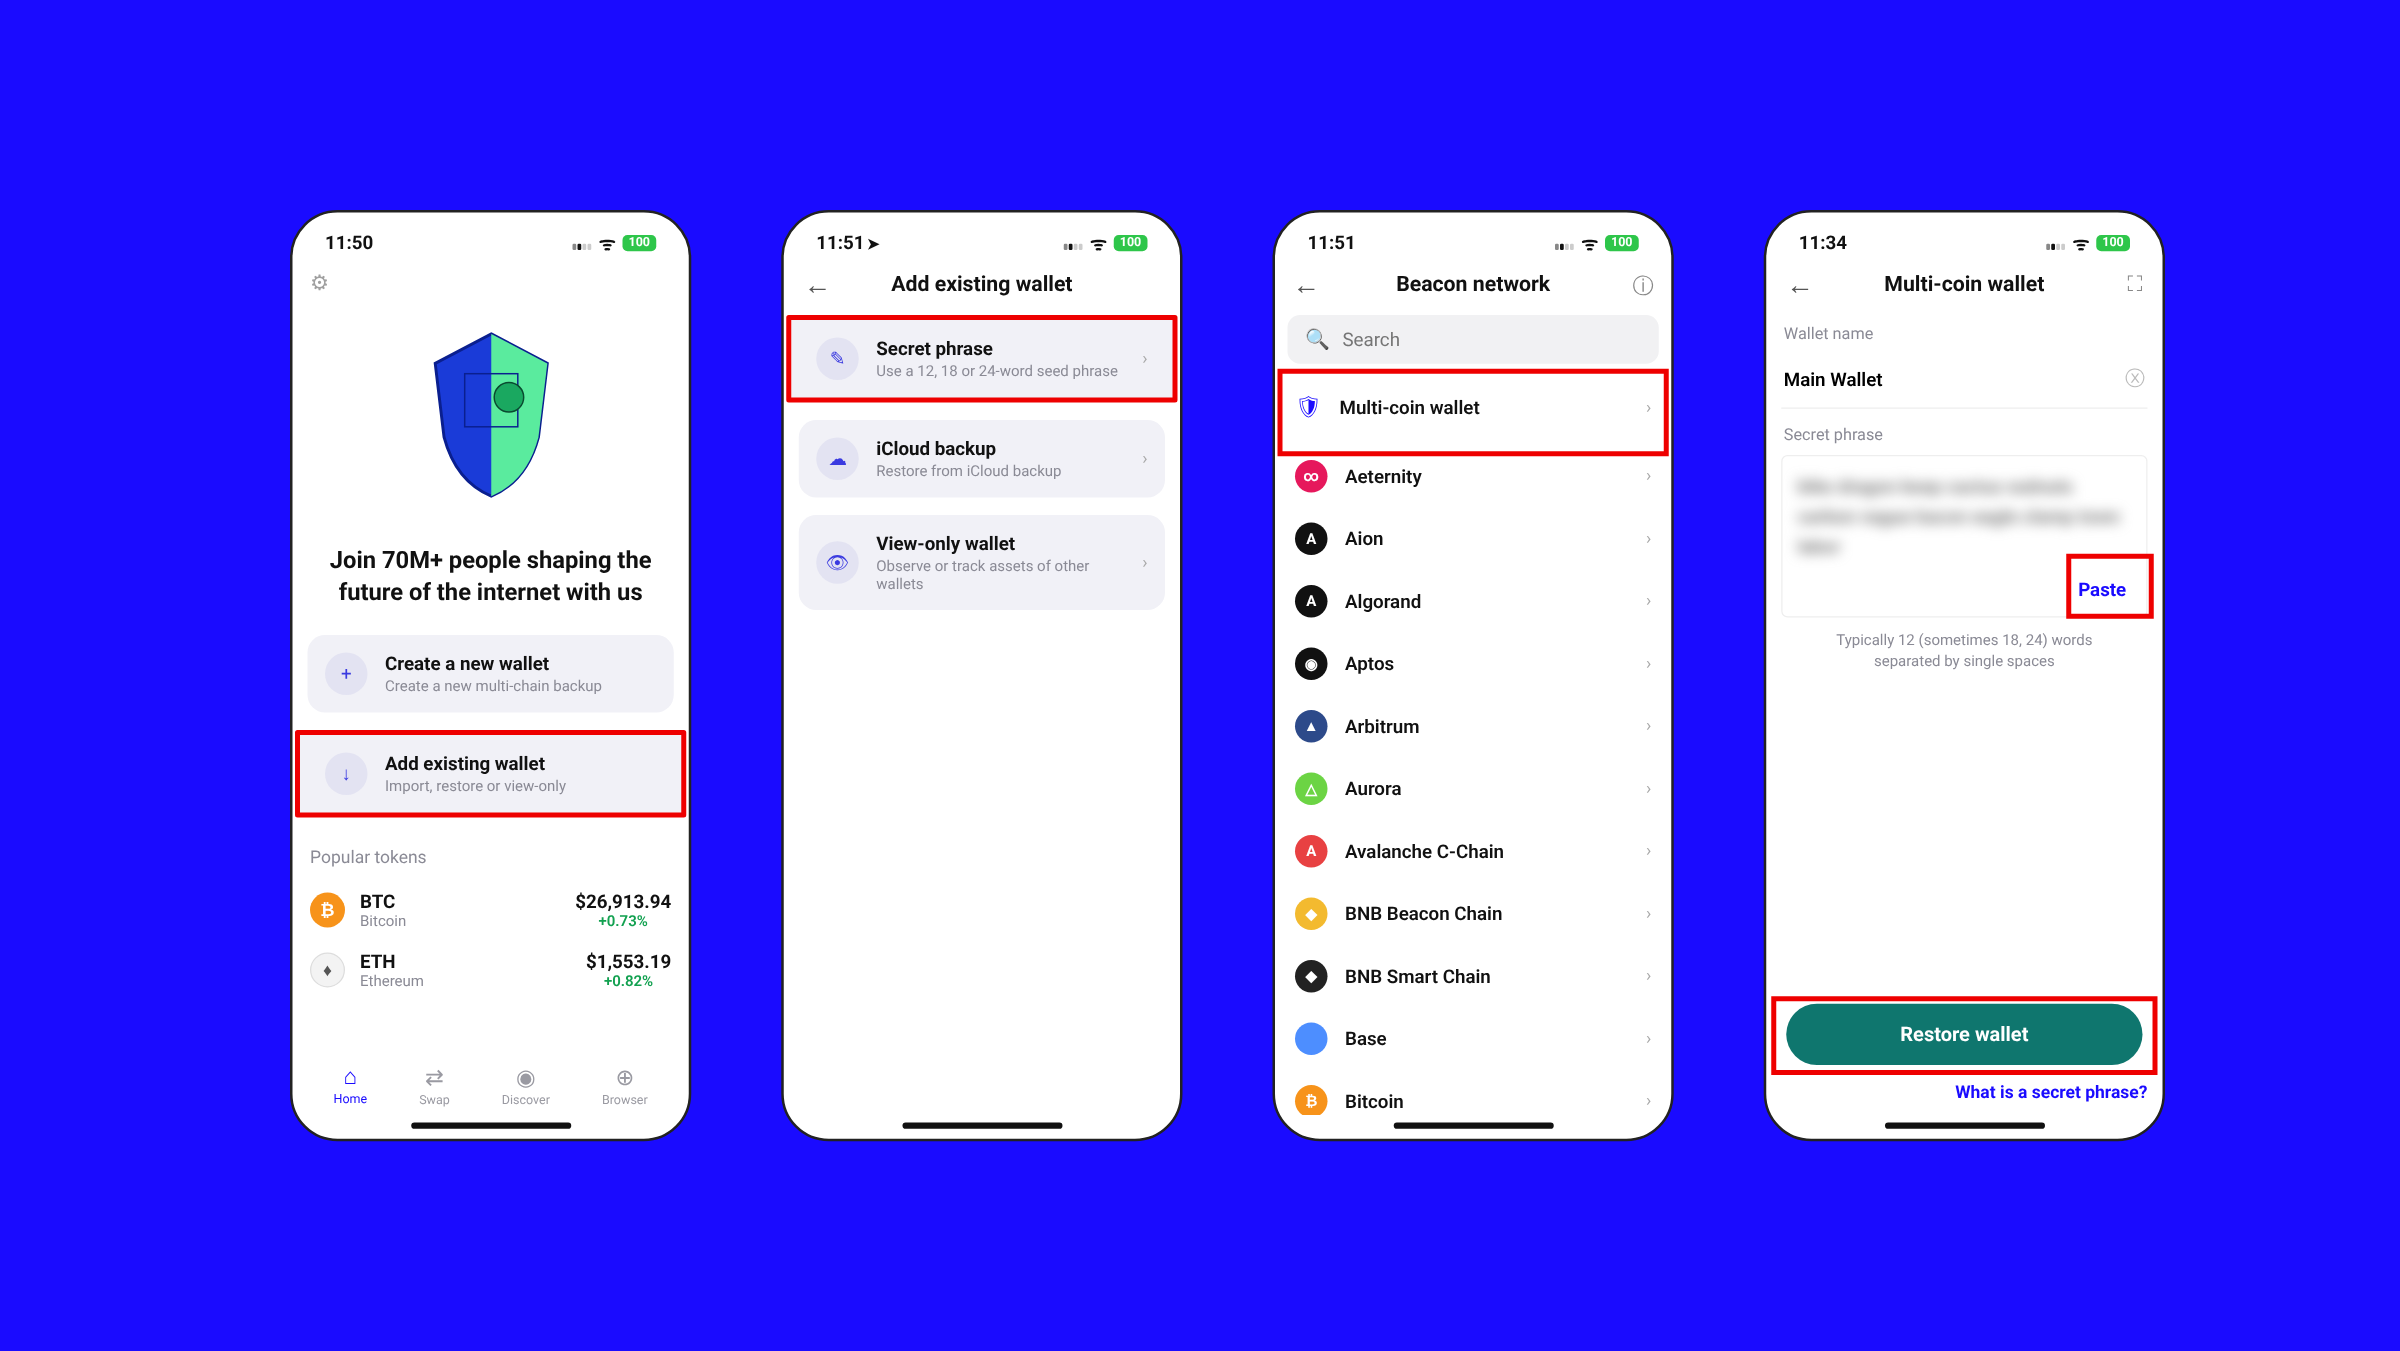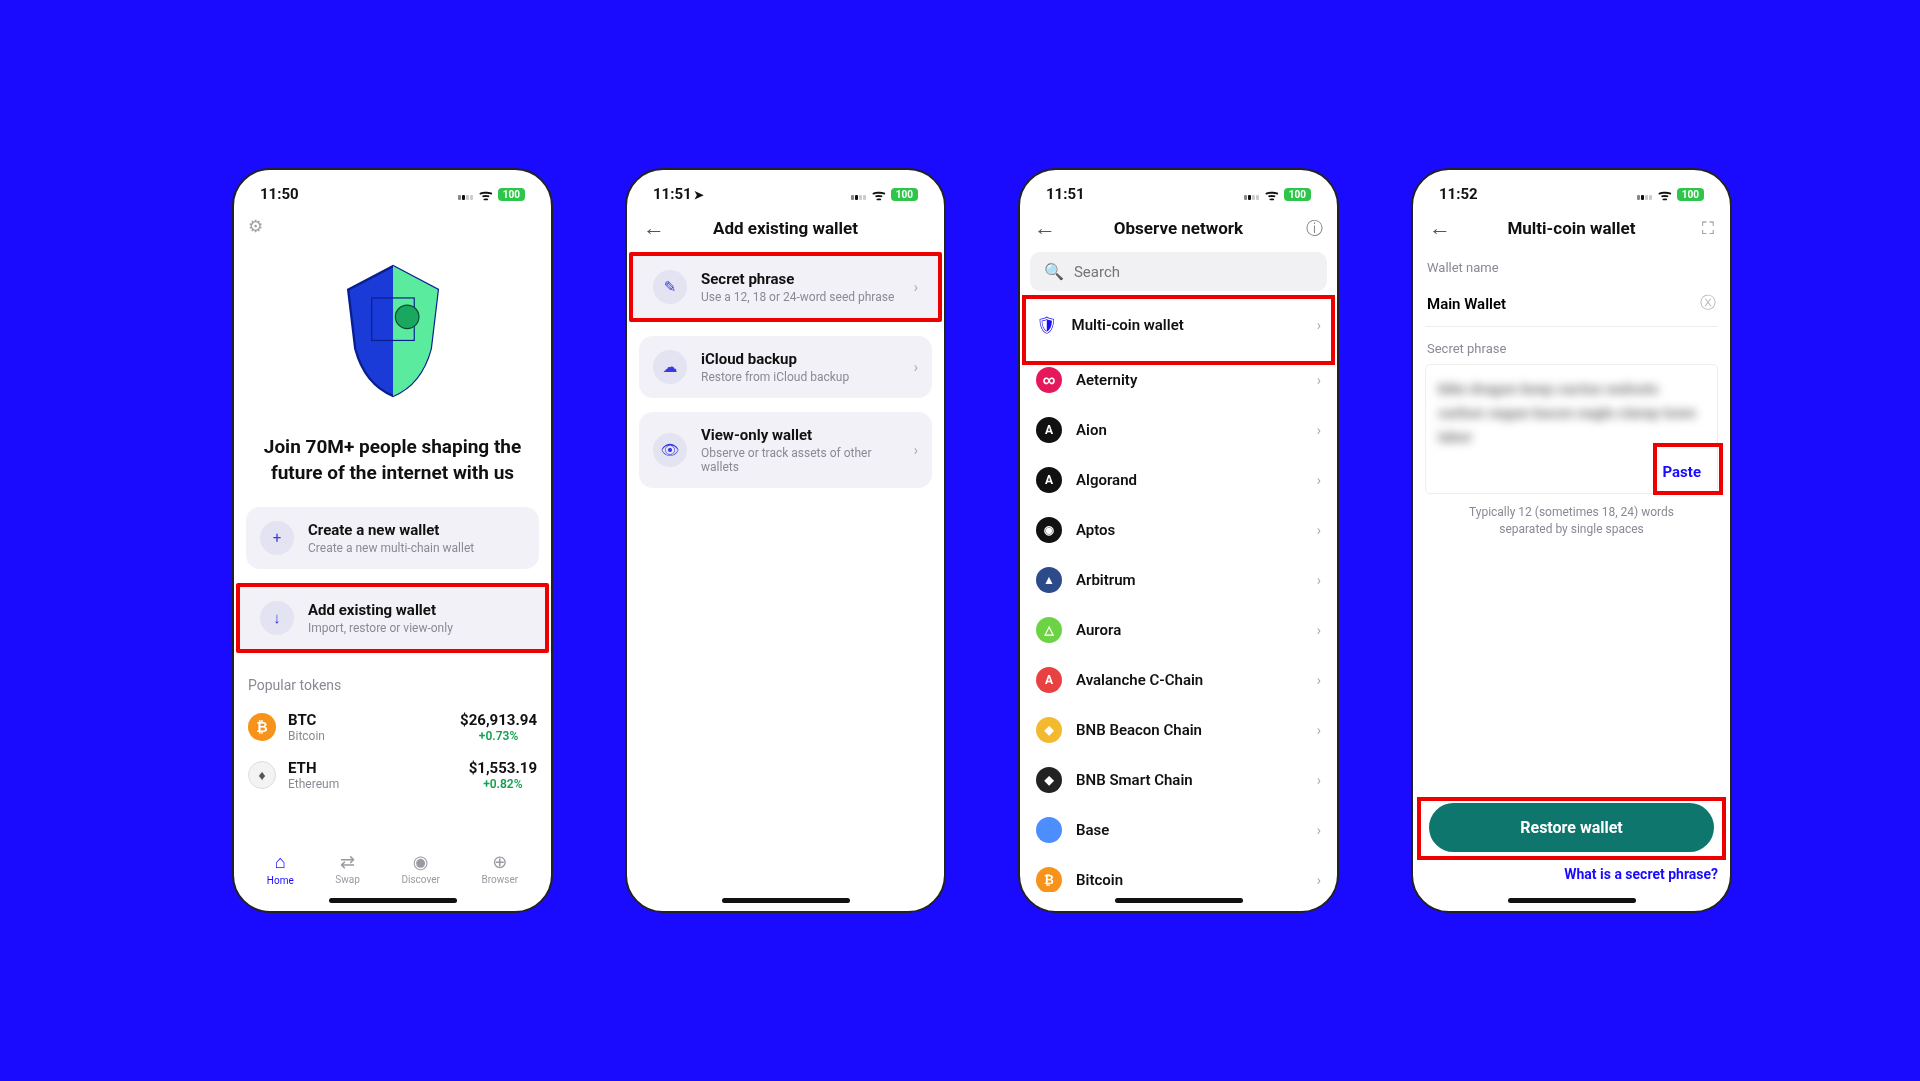--- a/index.html
+++ b/index.html
@@ -83,21 +83,21 @@
             <rect x="32" y="32" width="36" height="36" fill="none" stroke="#0a1f8f" stroke-width="1"></rect>
             <circle cx="62" cy="48" r="10" fill="#1aa860" stroke="#0a4a30"></circle>
           </svg>
       </div>
     </div>
     <div class="headline">Join 70M+ people shaping the future of the internet with us</div>
     <div class="option-card">
       <div class="option-icon">+</div>
       <div class="option-text">
         <div class="option-title">Create a new wallet</div>
-        <div class="option-sub">Create a new multi-chain wallet</div>
+        <div class="option-sub">Create a new multi-chain backup</div>
       </div>
     </div>
     <div class="option-card red-box" style="margin-left:-10px;margin-right:-10px;padding-left:20px;padding-right:20px;">
       <div class="option-icon">↓</div>
       <div class="option-text">
         <div class="option-title">Add existing wallet</div>
         <div class="option-sub">Import, restore or view-only</div>
       </div>
     </div>
     <div class="popular-label">Popular tokens</div>
@@ -202,21 +202,21 @@
     <span>11:51</span>
     <div class="status-right">
       <span class="signal-icon"></span>
       <span class="wifi-icon">ᯤ</span>
       <span class="battery">100</span>
     </div>
   </div>
   <div class="content" style="padding:0 10px;">
     <div class="header">
       <span class="back-btn">←</span>
-      <span class="header-title">Observe network</span>
+      <span class="header-title">Beacon network</span>
       <span class="header-right">ⓘ</span>
     </div>
     <div class="search-bar">
       <span style="color:#999;">🔍</span>
       <input placeholder="Search" style="">
     </div>
     <div style="position:relative;margin:0 -10px;">
       <div class="red-overlay" style="left:2px;right:2px;top:0;height:70px;"></div>
       <div class="net-row" style="padding:20px 16px;">
         <span style="color:#1a0bff;font-size:17px;">🛡</span>
@@ -280,21 +280,21 @@
      <span class="net-name">Bitcoin</span>
      <span class="chev">›</span>
    </div>
       </div>
   </div>
   <div class="home-ind"></div>
 </div>
 
 <div class="phone">
   <div class="status-bar">
-    <span>11:52</span>
+    <span>11:34</span>
     <div class="status-right">
       <span class="signal-icon"></span>
       <span class="wifi-icon">ᯤ</span>
       <span class="battery">100</span>
     </div>
   </div>
   <div class="content">
     <div class="header">
       <span class="back-btn">←</span>
       <span class="header-title">Multi-coin wallet</span>

